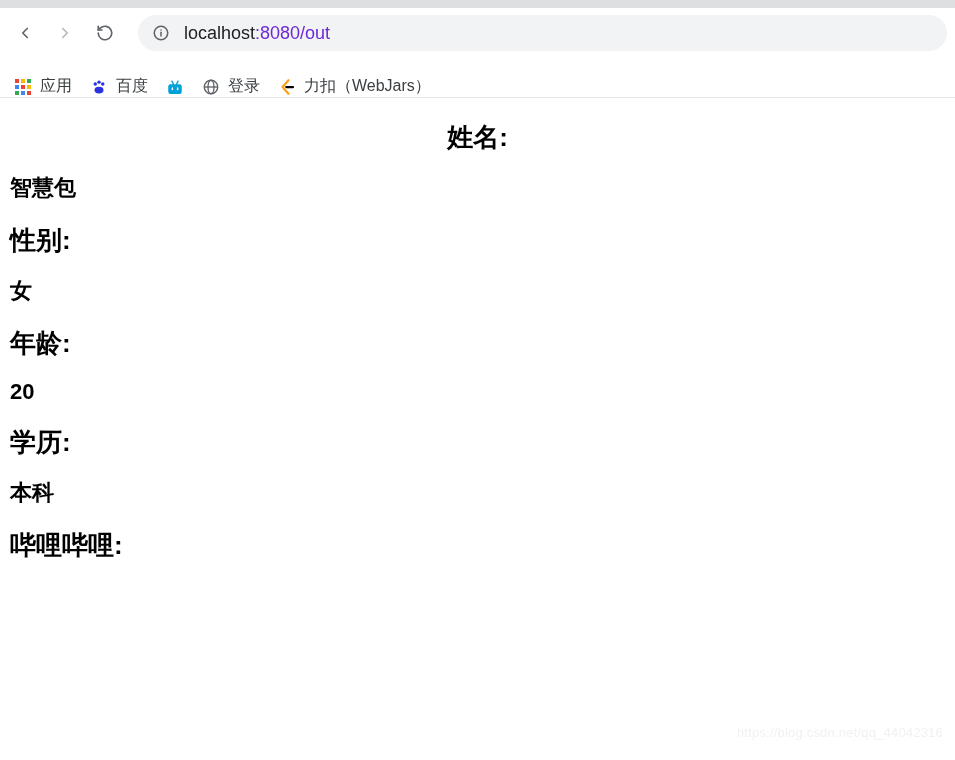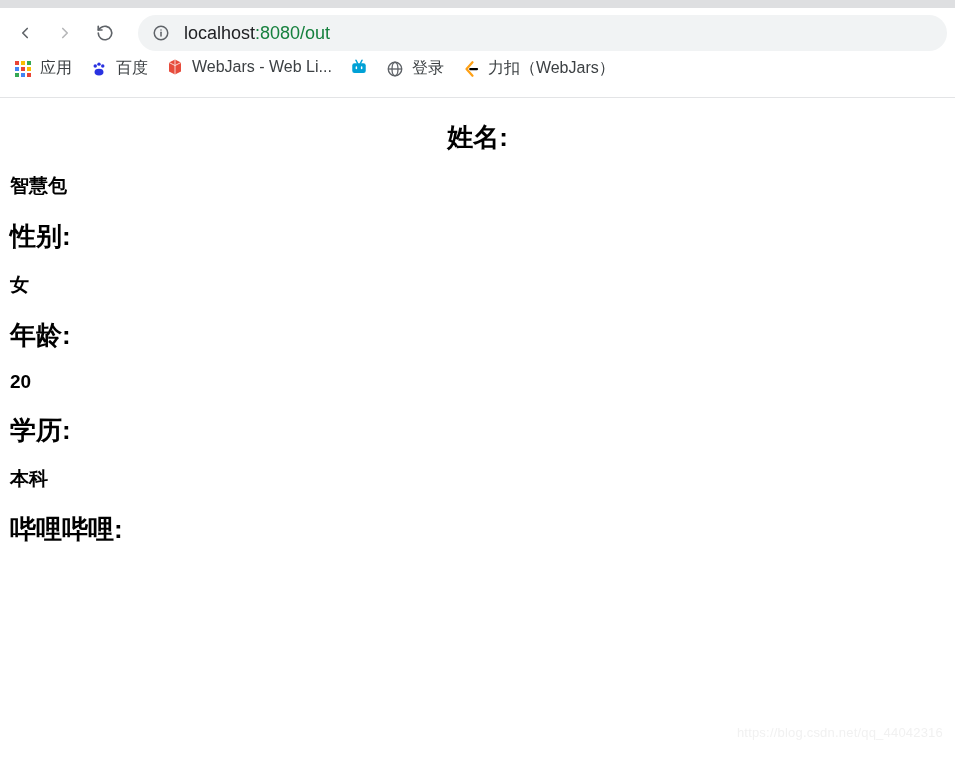--- a/index.html
+++ b/index.html
@@ -48,24 +48,24 @@
       font-size: 18px;
       text-align: right;
     }
     .omnibox .info-icon {
       width: 18px; height: 18px;
       display: flex; align-items: center; justify-content: center;
       color: #5f6368;
     }
     .omnibox .url { display: inline-flex; align-items: baseline; }
     .omnibox .host { color: #202124; }
-    .omnibox .rest { color: #15803d; }
+    .omnibox .rest { color: #6d28d9; }
     .bookmark-bar {
       display: flex;
-      align-items: flex-start;
+      align-items: flex-end;
       height: 40px;
       padding: 0 14px;
       gap: 18px;
       border-bottom: 1px solid #e3e4e6;
       font-size: 16px;
       color: #3c4043;
       background: #fff;
     }
     .bm-item {
       display: flex;
@@ -97,21 +97,21 @@
       font-weight: 700;
     }
     .content h2 {
       font-size: 26px;
       font-weight: 700;
       margin-top: 20px;
       margin-bottom: 18px;
     }
     .content h2:first-child { margin-top: 4px; text-align: center; }
     .content p {
-      font-size: 19px;
+      font-size: 22px;
       font-weight: 700;
       margin-bottom: 20px;
     }
     .watermark {
       position: absolute;
       right: 12px;
       bottom: 20px;
       font-size: 13px;
       color: #f1f1f1;
       letter-spacing: 0.2px;
@@ -179,30 +179,20 @@
           <circle cx="12" cy="5.5" r="2.3" fill="#2932E1"></circle>
           <circle cx="17" cy="8" r="2.3" fill="#2932E1"></circle>
           <ellipse cx="12" cy="16" rx="6" ry="4.5" fill="#2932E1"></ellipse>
         </svg>
     </span>
     <span>百度</span>
   </div>
   <div class="bm-item">
     <span class="ico">
       <svg viewBox="0 0 24 24" width="18" height="18">
-          <path d="M12 2 L4 6 L4 18 L12 22 L20 18 L20 6 Z" fill="#E74C3C"></path>
-          <path d="M12 2 L12 22" stroke="#fff" stroke-width="1"></path>
-          <path d="M4 6 L12 10 L20 6" stroke="#fff" stroke-width="1" fill="none"></path>
-        </svg>
-    </span>
-    <span>WebJars - Web Li...</span>
-  </div>
-  <div class="bm-item">
-    <span class="ico">
-      <svg viewBox="0 0 24 24" width="18" height="18">
           <rect x="3" y="7" width="18" height="13" rx="3" fill="#00A1D6"></rect>
           <line x1="8" y1="3" x2="10" y2="7" stroke="#00A1D6" stroke-width="2" stroke-linecap="round"></line>
           <line x1="16" y1="3" x2="14" y2="7" stroke="#00A1D6" stroke-width="2" stroke-linecap="round"></line>
           <rect x="7.5" y="11" width="2" height="4" rx="1" fill="#fff"></rect>
           <rect x="14.5" y="11" width="2" height="4" rx="1" fill="#fff"></rect>
         </svg>
     </span>
   </div>
   <div class="bm-item">
     <span class="ico">

